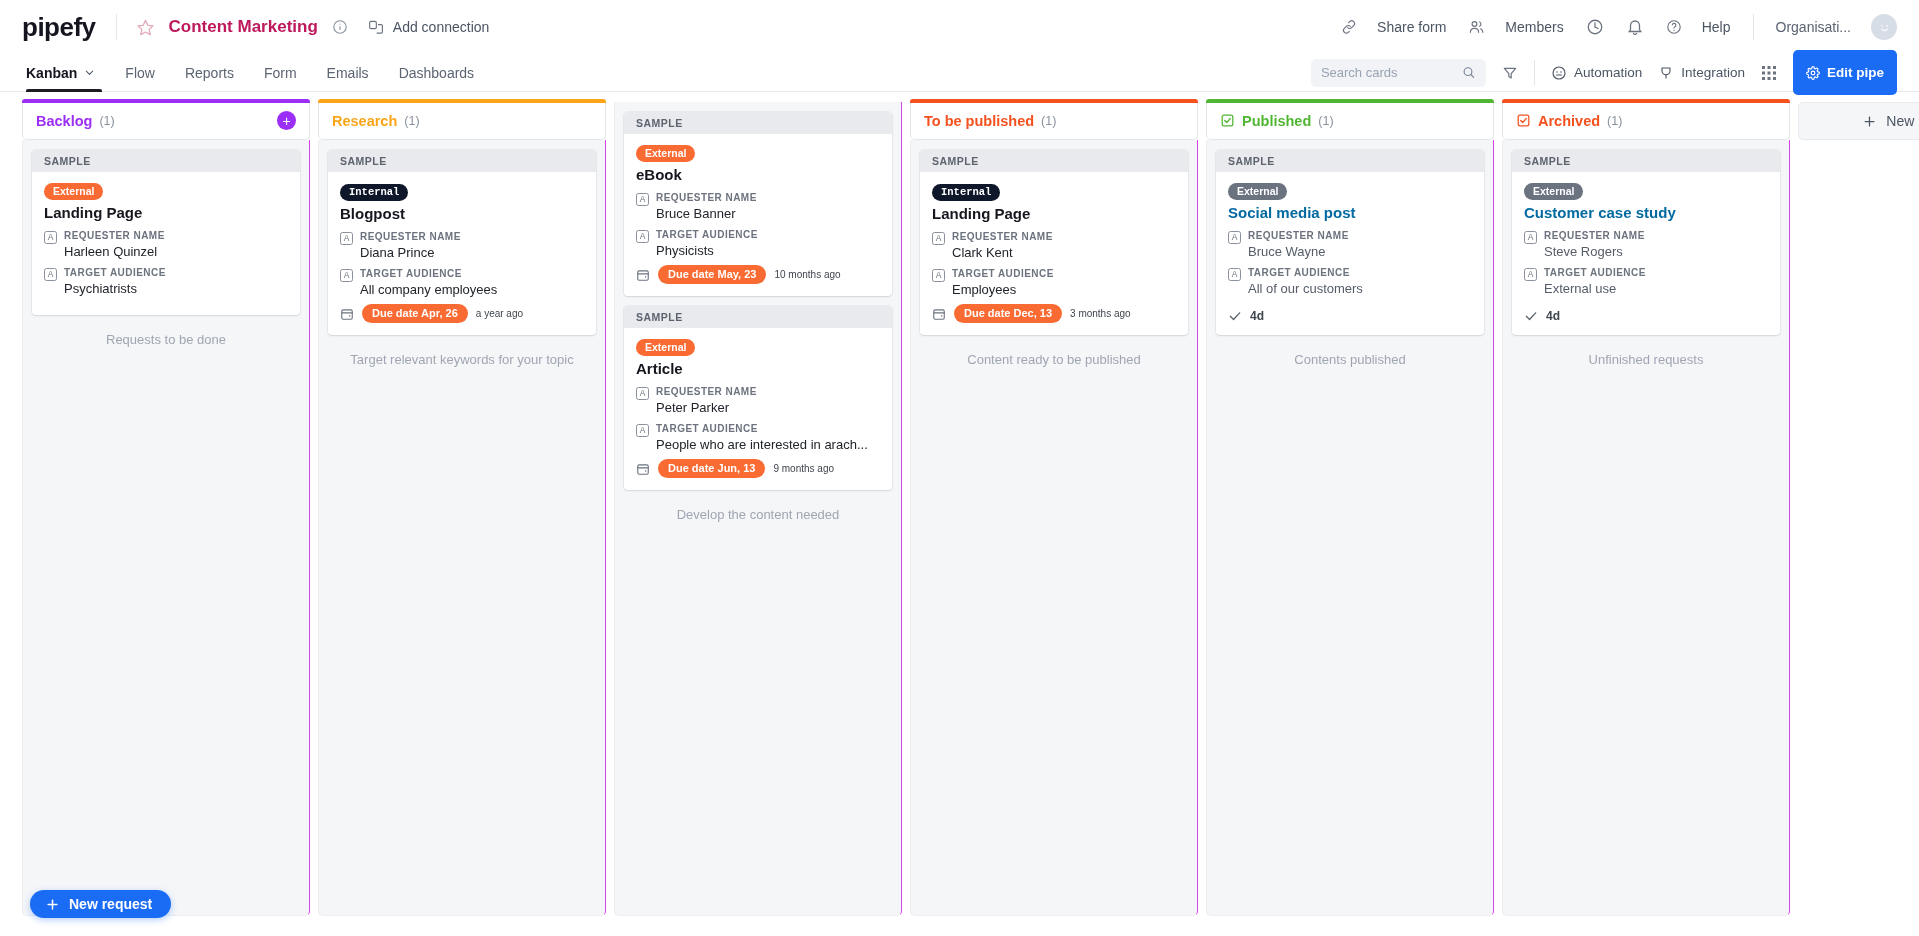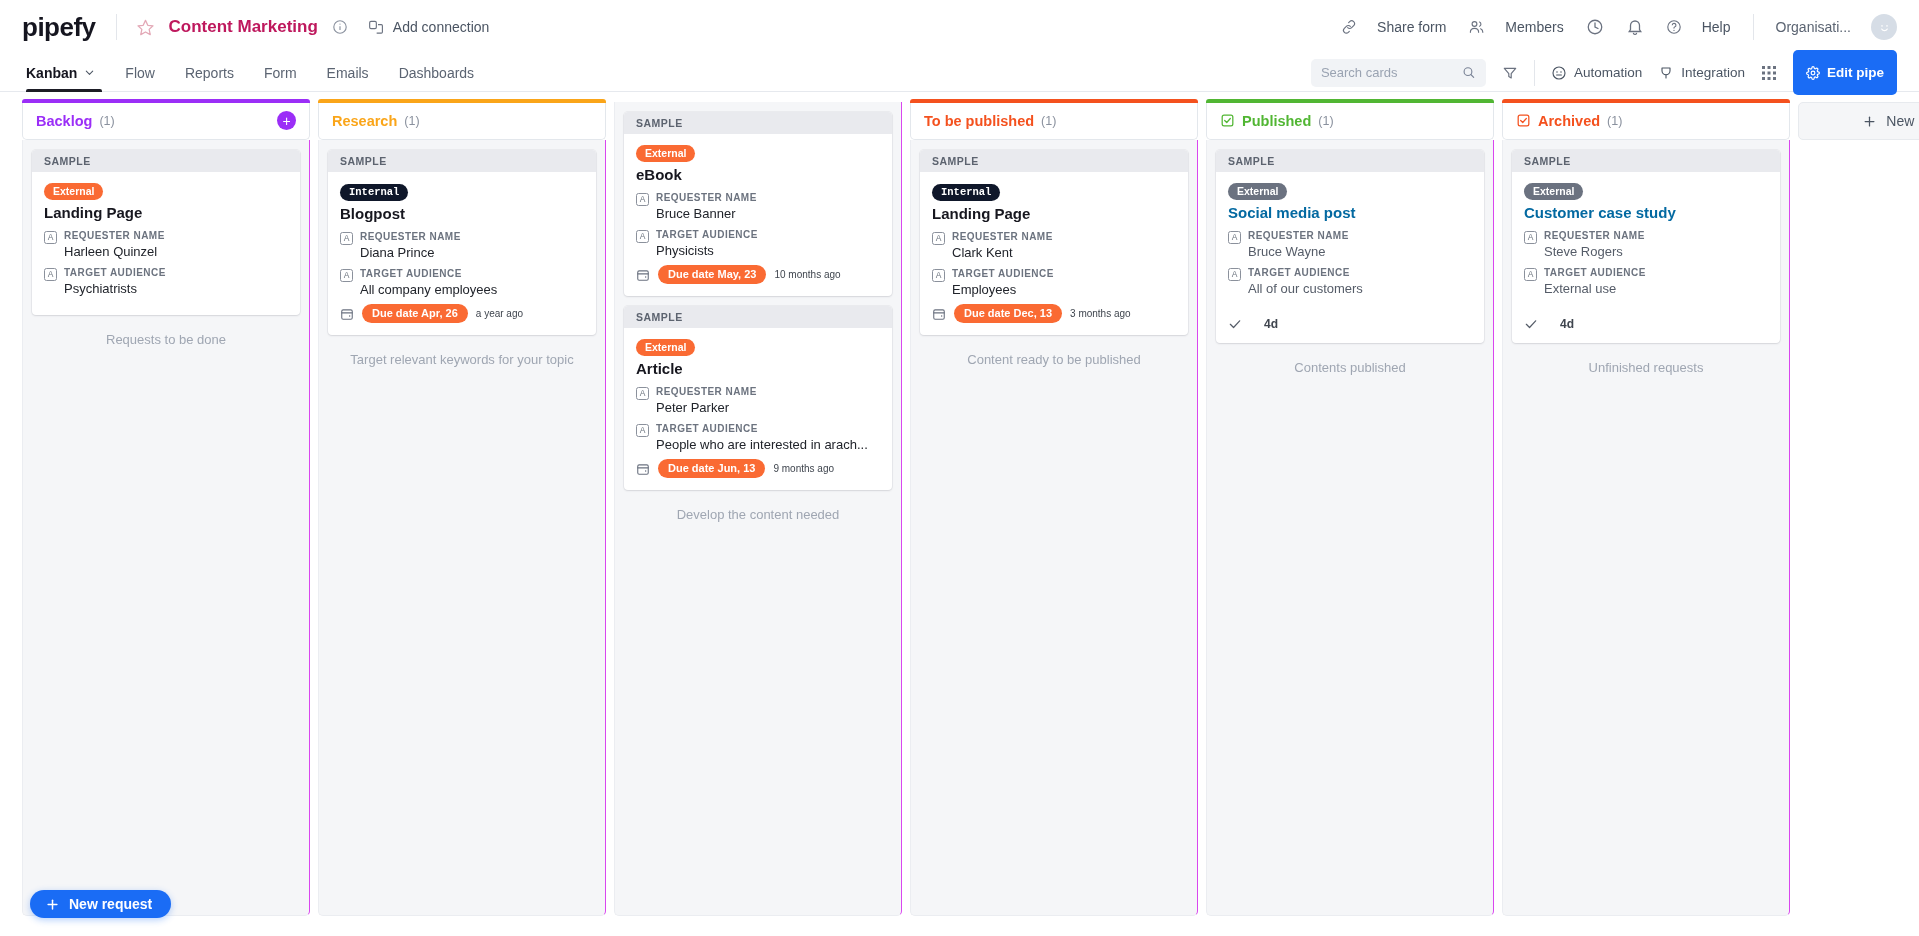--- a/index.html
+++ b/index.html
@@ -262,21 +262,21 @@
   .due-pill {
     background: #fa6a33;
     color: #fff;
     font-size: 11px;
     font-weight: 700;
     border-radius: 10px;
     padding: 3px 10px 4px 10px;
     white-space: nowrap;
   }
   .due-rel { font-size: 10px; color: #3f454e; white-space: nowrap; text-align: center; }
-  .done-row { display: flex; align-items: flex-end; gap: 22px; margin-top: 20px; }
+  .done-row { display: flex; align-items: flex-end; gap: 8px; margin-top: 12px; }
   .done-text { font-size: 12px; font-weight: 700; color: #3f454e; }
 
   
   .new-phase-col {
     width: 200px; flex: 0 0 200px;
   }
   .new-phase {
     height: 38px;
     background: #f5f6f8;
     border: 1px solid #e7eaee;

